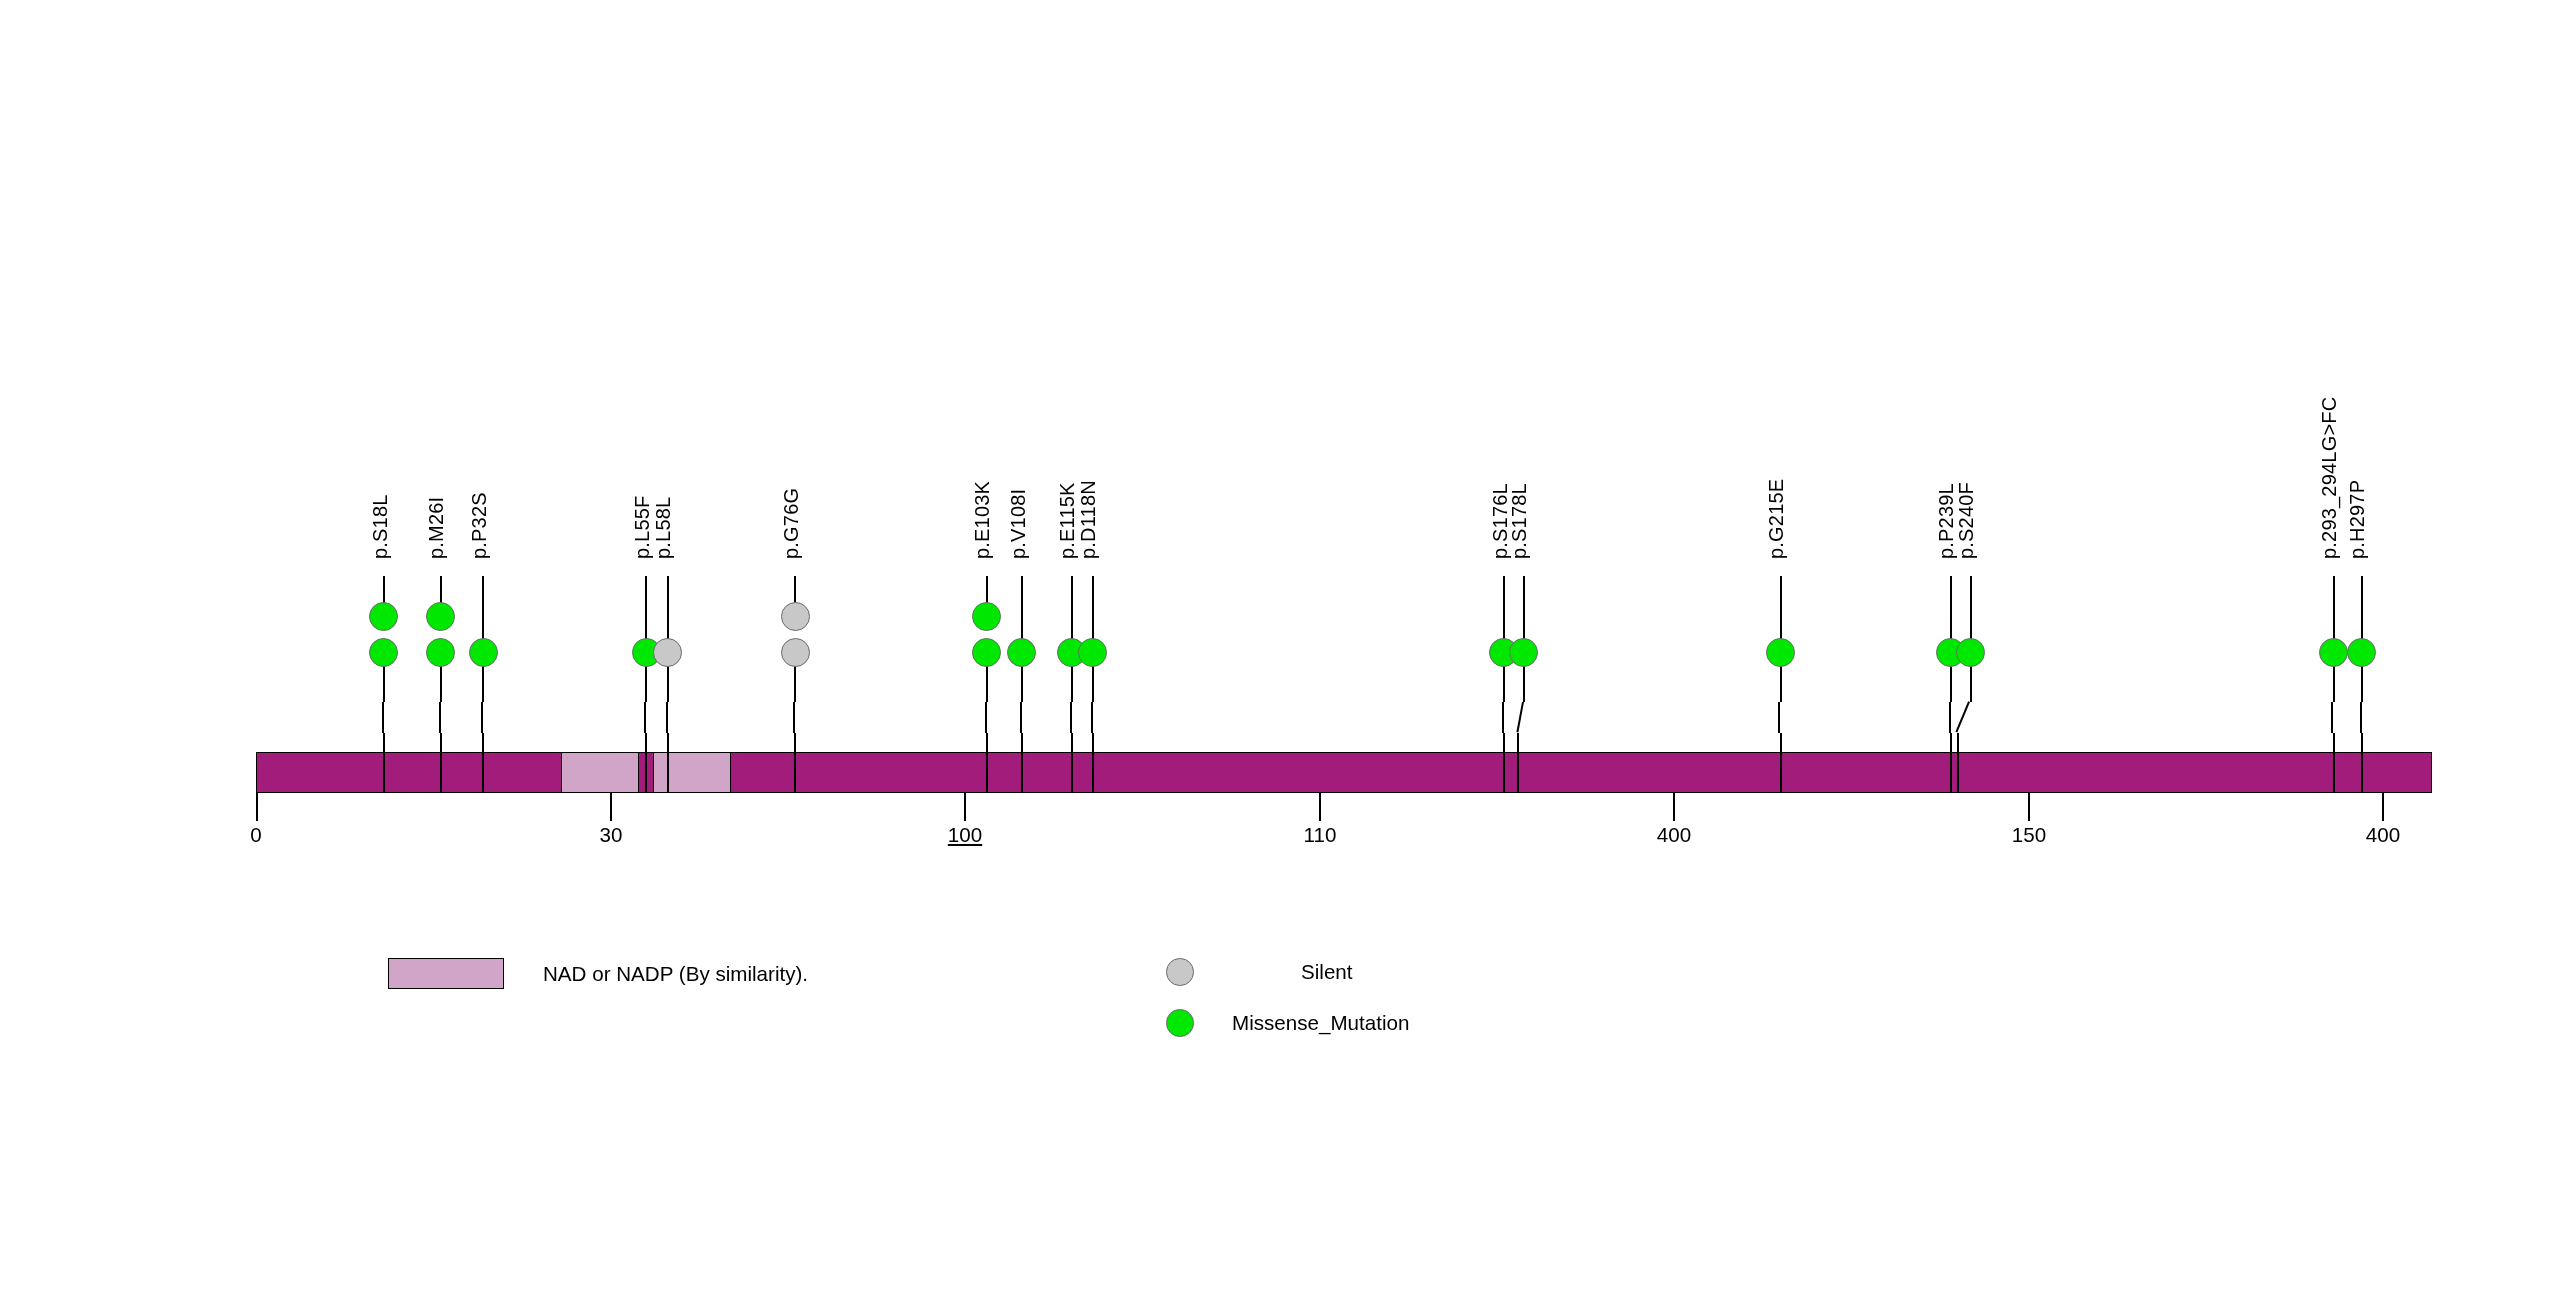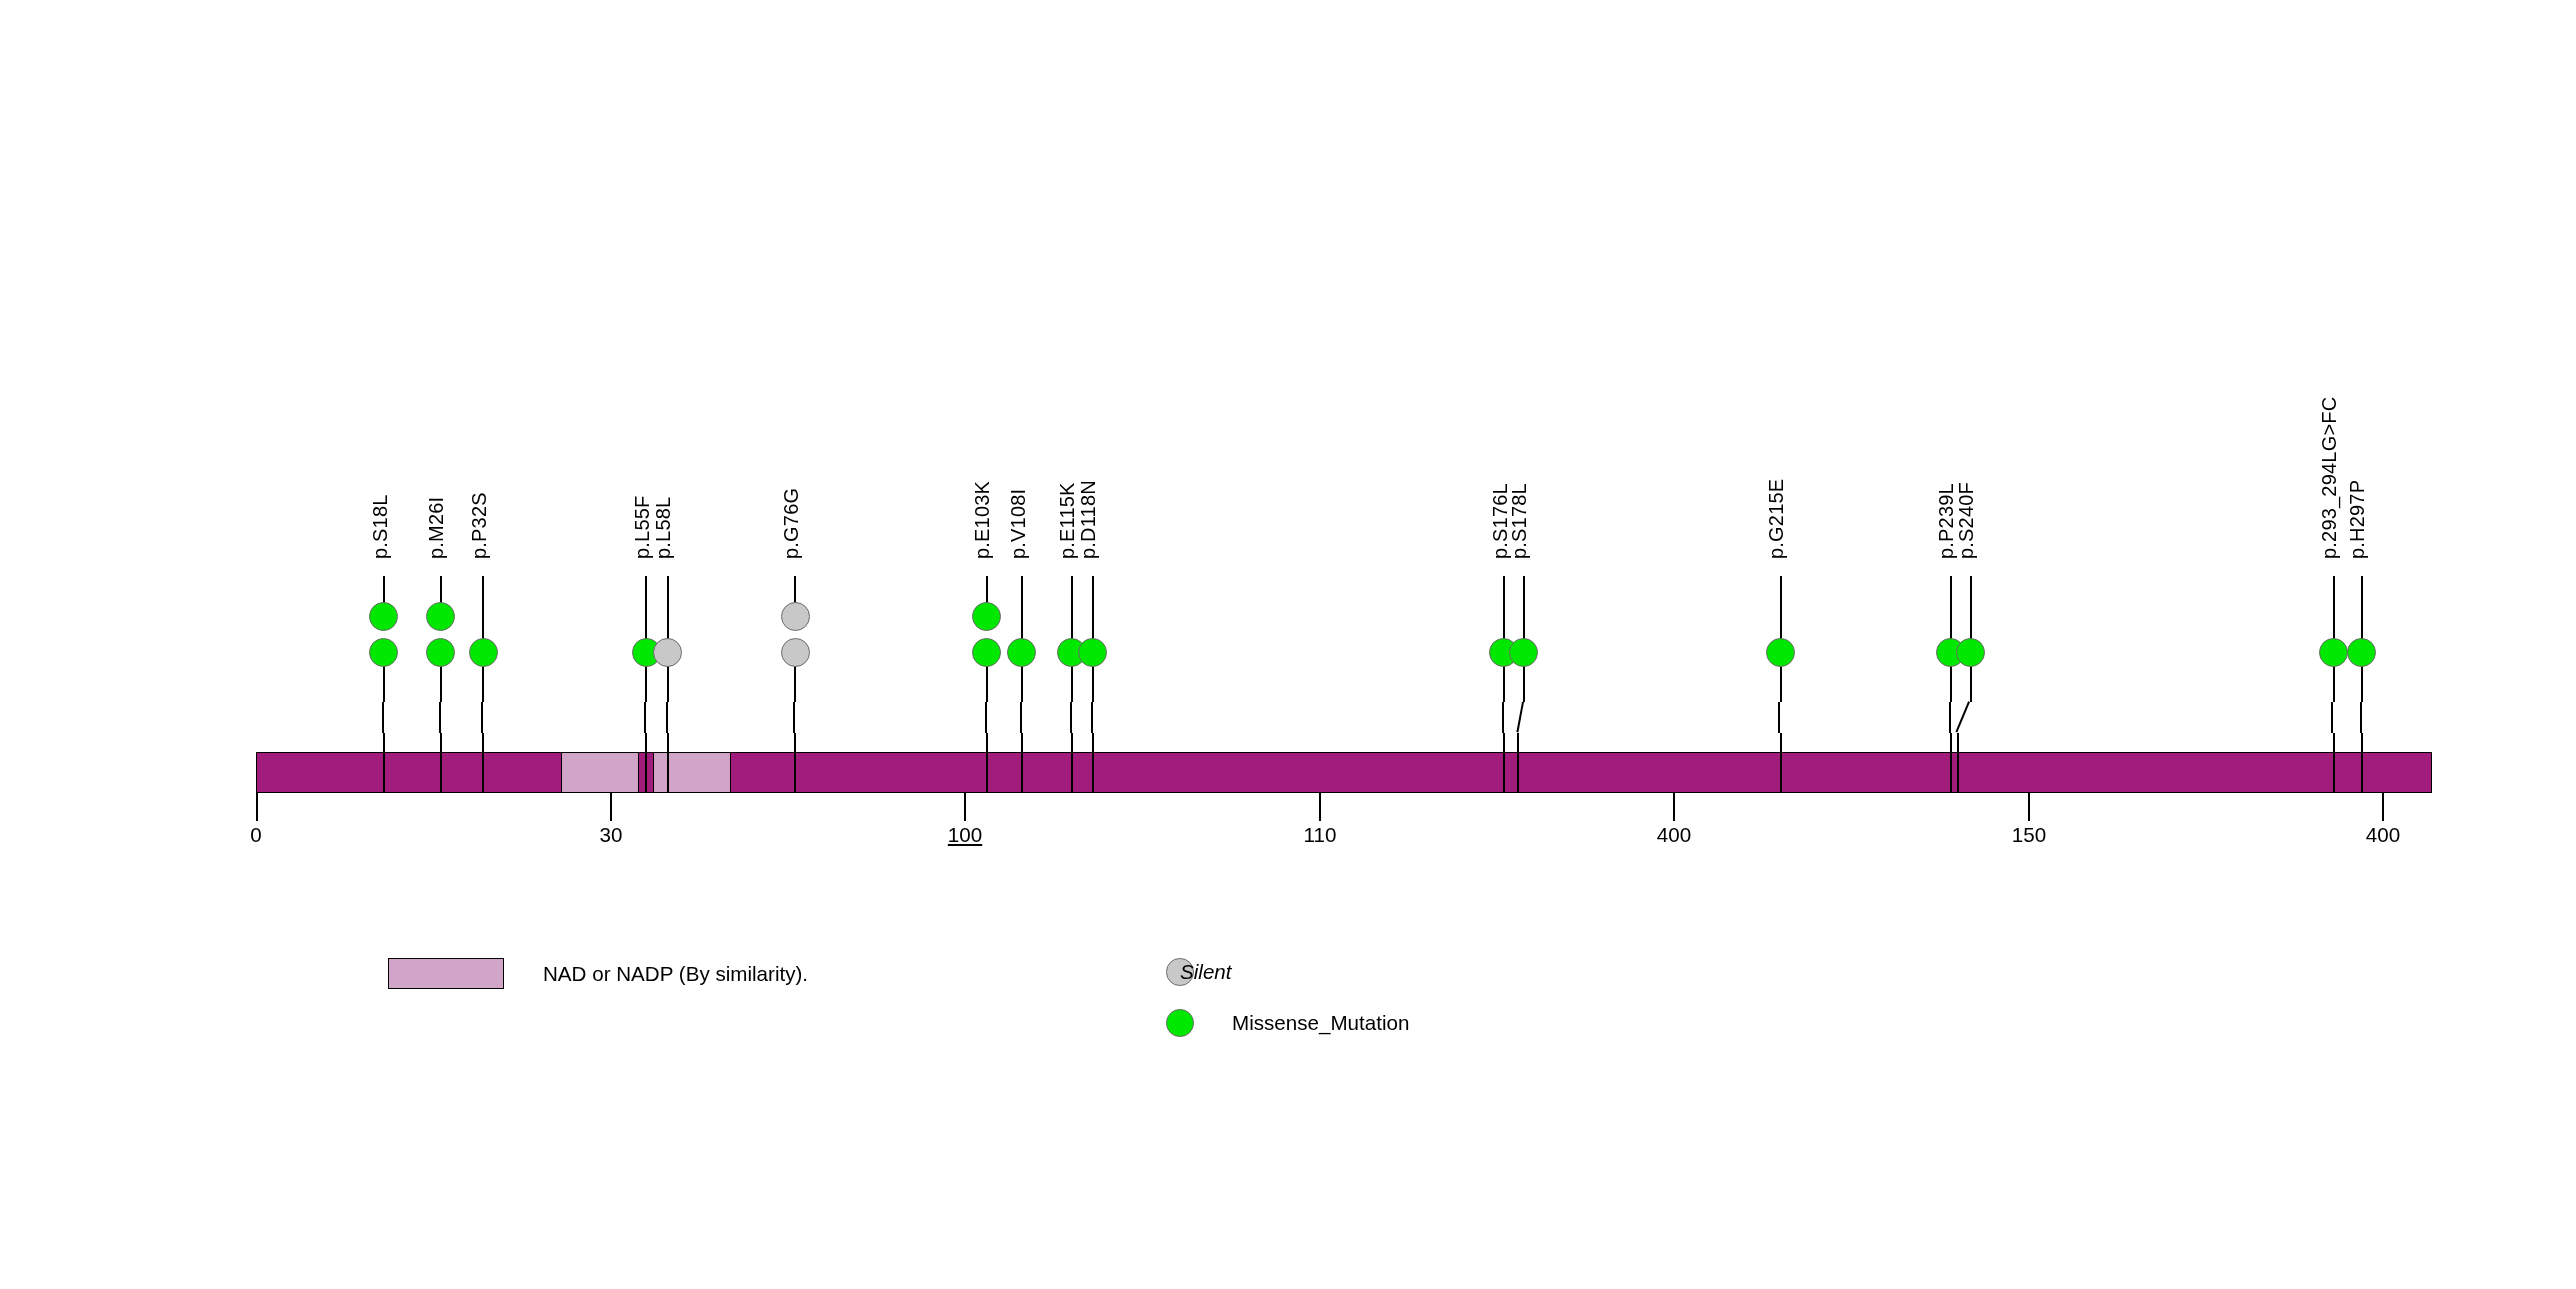--- a/index.html
+++ b/index.html
@@ -165,19 +165,19 @@
       <div class="kink" style="left: 2362px; top: 702px; width: 30.5px; height: 1.5px; background: rgb(0, 0, 0); transform: rotate(90deg);"></div>
       <div class="stem" style="left: 2361px; top: 733px; width: 1.5px; height: 60px; background: rgb(0, 0, 0);"></div>
       <div class="dot" title="p.H297P (Missense_Mutation)" style="left: 2347px; top: 638px; width: 29px; height: 29px; background: rgb(0, 232, 0);"></div>
       <div class="mut-label" style="left: 2369px; top: 536px;">p.H297P</div>
     </div>
 
   <div id="legend">
       <div class="lg-swatch" style="left: 388px; top: 958px; width: 116px; height: 30.5px; background: rgb(208, 165, 200);"></div>
       <div class="lg-text" style="left: 543px; top: 962px;">NAD or NADP (By similarity).</div>
       <div class="lg-dot" style="left: 1166px; top: 958px; width: 27.5px; height: 27.5px; background: rgb(200, 200, 200);"></div>
-      <div class="lg-text" style="left: 1180px; top: 960px; font-style: italic;">Silent</div>
+      <div class="lg-text" style="left: 1301px; top: 960px;">Silent</div>
       <div class="lg-dot" style="left: 1166px; top: 1009px; width: 27.5px; height: 27.5px; background: rgb(0, 232, 0);"></div>
       <div class="lg-text" style="left: 1232px; top: 1011px;">Missense_Mutation</div>
     </div>
 
 </div>
 
 
 </body></html>

